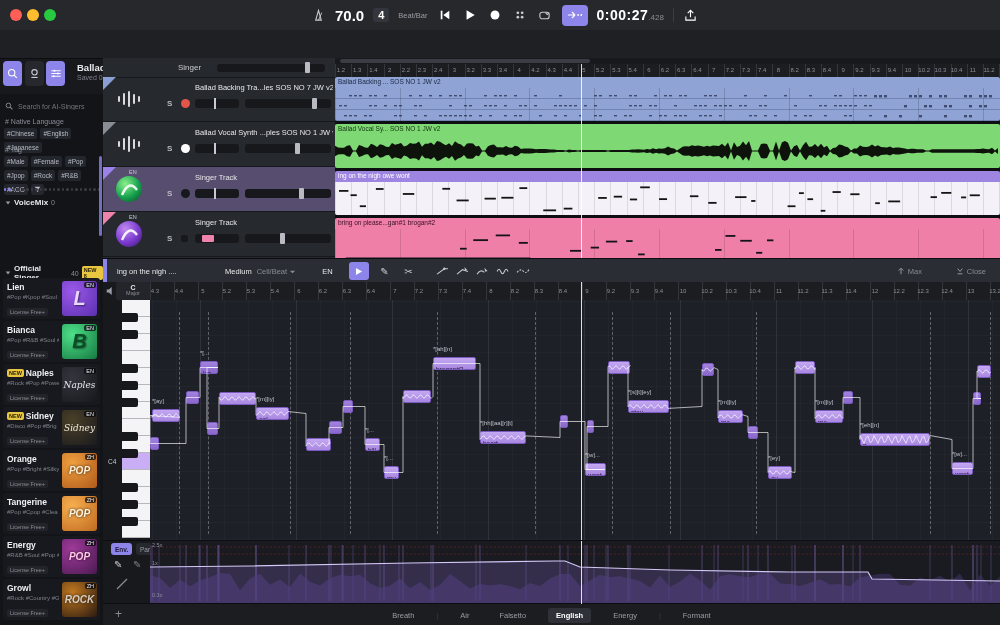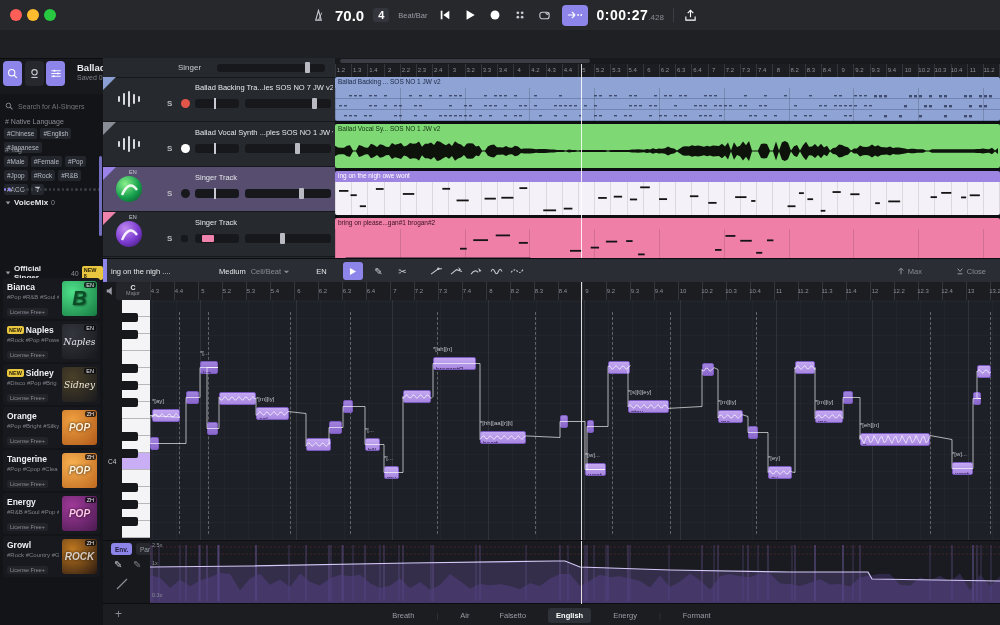--- a/index.html
+++ b/index.html
@@ -278,20 +278,26 @@
     </div>
     <div class="abs sechead" style="left:5px;top:170px">
       <svg width="6" height="6" viewBox="0 0 8 8">
           <path d="M1 2 L4 6 L7 2 Z" fill="#9a9da5"></path>
         </svg>
       <span>Official Singer</span>
       <span class="count">40</span>
       <span class="ybadge">NEW 8</span>
     </div>
     <div id="singer-list" class="abs" style="left:0;top:184px;width:103px">
+        <div class="scard"><div class="sname">
+            <span>Lien</span>
+          </div><div class="stags">#Pop #Kpop #Soul #</div><span class="slic">License Free+</span><div class="sav" style="background: radial-gradient(circle at 30% 30%, rgb(155, 89, 232), rgb(91, 47, 176));">
+            <span style="font-size: 20px; font-weight: bold; font-style: italic; color: rgb(232, 216, 255); text-shadow: rgba(0, 0, 0, 0.5) 1px 1px 2px;">L</span>
+            <span class="langb">EN</span>
+          </div></div>
         <div class="scard"><div class="sname">
             <span>Bianca</span>
           </div><div class="stags">#Pop #R&amp;B #Soul #</div><span class="slic">License Free+</span><div class="sav" style="background: radial-gradient(circle at 30% 30%, rgb(79, 224, 138), rgb(21, 122, 64));">
             <span style="font-size: 20px; font-weight: bold; font-style: italic; color: rgb(11, 77, 38); text-shadow: rgba(0, 0, 0, 0.5) 1px 1px 2px;">B</span>
             <span class="langb">EN</span>
           </div></div>
         <div class="scard"><div class="sname">
             <span class="ybadge">NEW</span>
             <span>Naples</span>
           </div><div class="stags">#Rock #Pop #Powe</div><span class="slic">License Free+</span><div class="sav" style="background: radial-gradient(circle at 30% 30%, rgb(52, 54, 62), rgb(23, 24, 28));">
@@ -732,21 +738,21 @@
             </div>
           </div>
         </div>
       </div>
     <div class="playhead" style="left:246px;top:6px;height:194px"></div>
 
   </div>
 
   <div id="ed-toolbar" class="abs">
     <div id="ed-accent"></div>
-    <span class="edtxt" style="margin-left:8px;width:68px;overflow:hidden">ing on the nigh ....</span>
+    <span class="edtxt" style="margin-left:14px;width:68px;overflow:hidden">ing on the nigh ....</span>
     <span class="edtxt" style="margin-left:40px">Medium</span>
     <span class="edgray" style="margin-left:5px">Cell/Beat</span>
     <svg width="7" height="7" viewBox="0 0 8 8" style="margin-left:2px">
         <path d="M1 3 L4 6 L7 3 Z" fill="#8a8d95"></path>
       </svg>
     <span class="edtxt" style="margin-left:26px">EN</span>
     <span class="toolbtn on" style="margin-left:16px">
       <svg width="9" height="9" viewBox="0 0 14 14">
           <path d="M3 1.5 L12.5 7 L3 12.5 Z" fill="#fff"></path>
         </svg>

